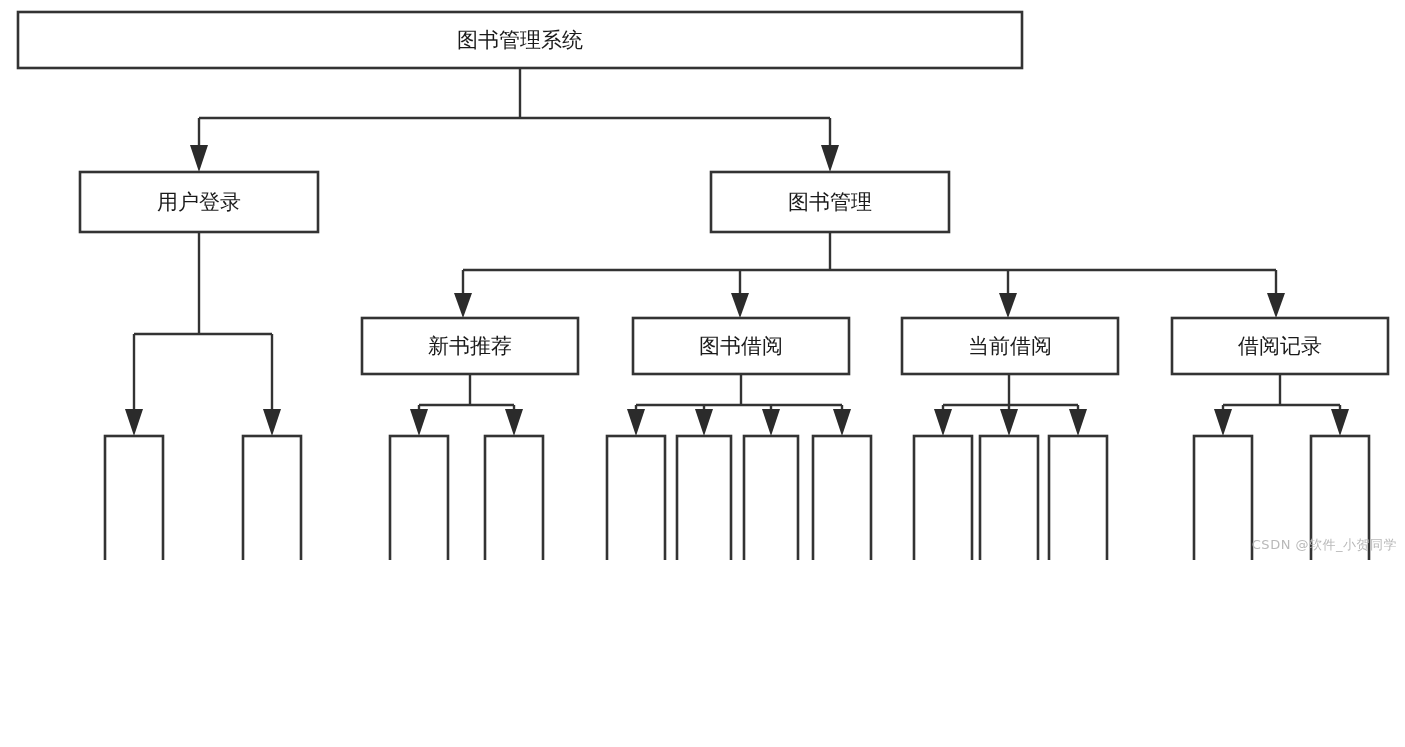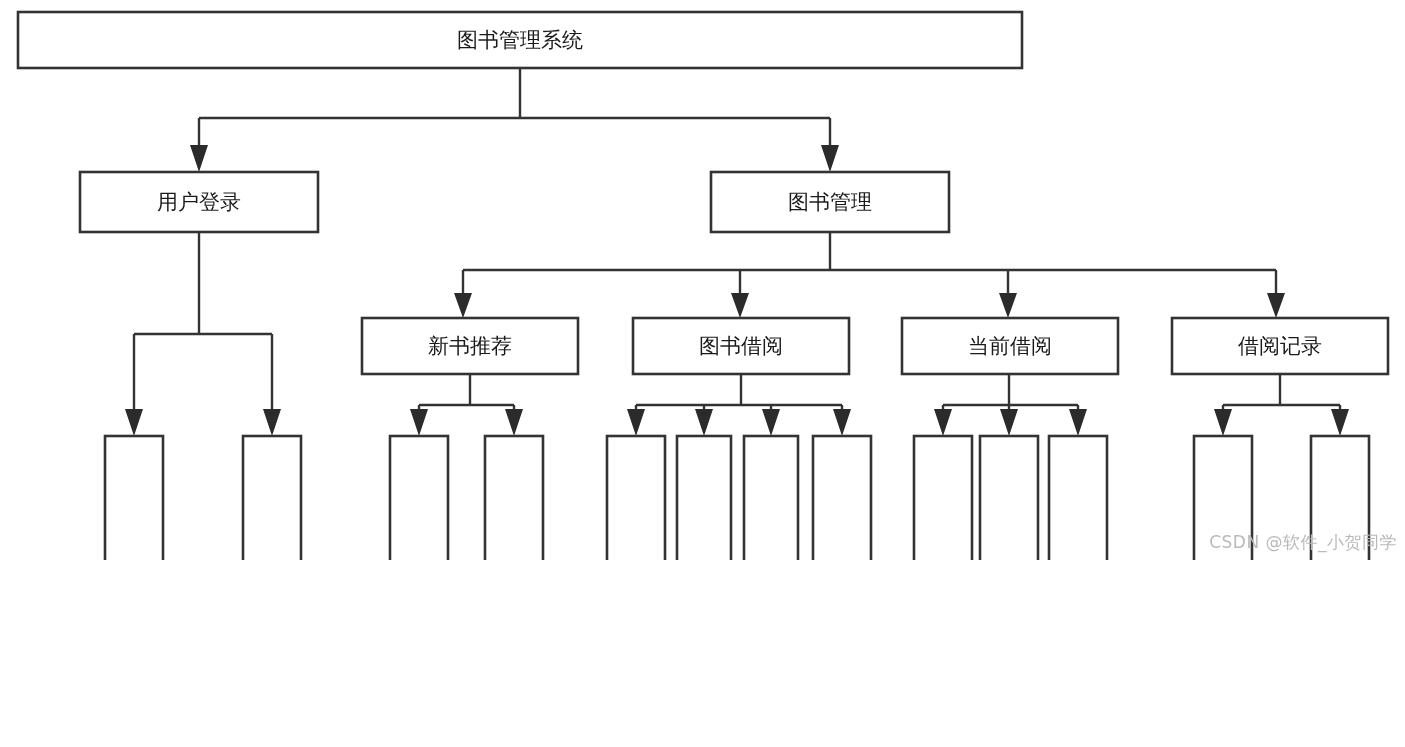--- a/index.html
+++ b/index.html
@@ -62,21 +62,21 @@
     text-align: center;
     white-space: nowrap;
     pointer-events: none;
     user-select: none;
   }
   .watermark {
     position: absolute;
     right: 8px;
     bottom: 6px;
     font-family: "DejaVu Sans", "Liberation Sans", sans-serif;
-    font-size: 17px;
+    font-size: 13px;
     color: #b9b9b9;
     letter-spacing: 0.5px;
     white-space: nowrap;
   }
 </style>
 </head>
 <body>
 
 <div id="diagram-root">
 

